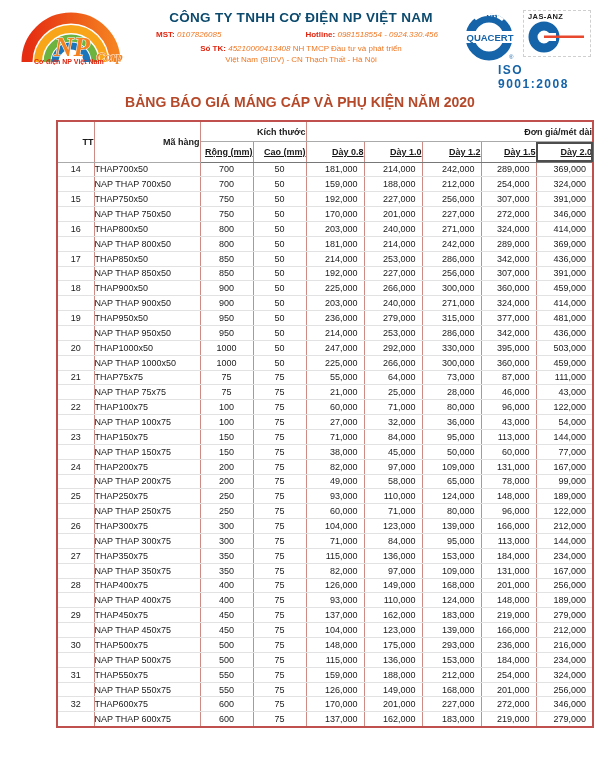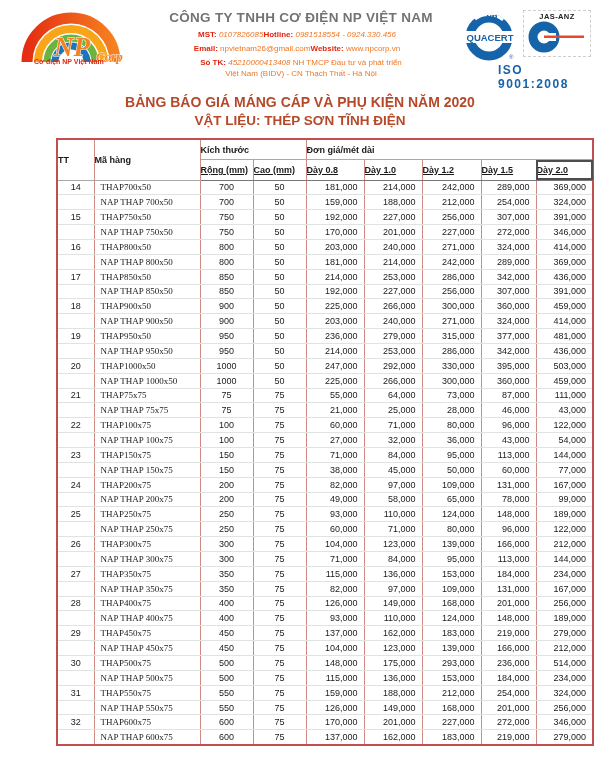--- a/index.html
+++ b/index.html
@@ -4,47 +4,47 @@
 <style>
   * { margin:0; padding:0; box-sizing:border-box; }
   html,body { width:600px; background:#fff; font-family:"Liberation Sans", sans-serif; }
   body { width:600px; height:776px; overflow:hidden; }
 
   
   .header { display:flex; padding:6px 4px 0 10px; height:86px; }
   .logo-box { width:138px; position:relative; }
   .logo-tagline { position:absolute; left:24px; top:52px; font-size:7px; font-weight:bold; color:#e2250f; white-space:nowrap; }
   .contact { flex:1; text-align:center; padding:0 2px; }
-  .company-name { font-size:13.5px; font-weight:bold; color:#737373; letter-spacing:.3px; margin-top:4px; }
-  .contact-line { display:flex; justify-content:center; padding:0 14px 0 6px; margin-top:5px; font-size:8px; }
+  .company-name { font-size:13.5px; font-weight:bold; color:#0c4a6e; letter-spacing:.3px; margin-top:4px; }
+  .contact-line { display:flex; justify-content:space-between; padding:0 14px 0 6px; margin-top:5px; font-size:8px; }
   .contact-pair { white-space:nowrap; }
   .lbl { color:#e2250f; font-weight:bold; }
   .val { color:#ef7723; }
   .ital { font-style:italic; }
   .account { font-size:8px; margin-top:5px; line-height:1.35; color:#ef7723; }
   .certs { width:142px; display:flex; flex-direction:column; align-items:center; padding-top:4px; }
   .certs-row { display:flex; align-items:flex-start; }
-  .jasanz { border:1px dashed #cfcfcf; padding:1px 4px 3px 4px; margin-left:2px; display:flex; flex-direction:column; align-items:center; }
+  .jasanz { border:1px dashed #cfcfcf; padding:1px 4px 3px 4px; margin-left:2px; display:flex; flex-direction:column; }
   .jasanz-label { font-size:7.5px; font-weight:bold; color:#222; letter-spacing:.4px; }
   .iso-text { font-size:12px; font-weight:bold; color:#1563a8; letter-spacing:1.5px; margin-top:1px;margin-left:44px; }
 
   
   .titles { text-align:center; margin-top:8px; color:#b5492a; }
   .title-main { font-size:14px; font-weight:bold; }
   .title-sub { font-size:13.5px; font-weight:bold; margin-top:3px; }
   .title-note { font-size:9.5px; font-style:italic; margin-top:3px; }
 
   
   table { border-collapse:collapse; table-layout:fixed; width:536px; margin:10px 0 0 56px; border:2px solid #c0504d; }
   th, td { border-left:1px solid #cf8a84; border-right:1px solid #cf8a84; font-size:9px; color:#1a1a1a; overflow:hidden; white-space:nowrap; }
-  thead th { height:20.5px; font-weight:bold; text-align:left; border-bottom:1px solid #aaa; background:#fff; }
+  thead th { height:20.5px; font-weight:bold; text-align:right; border-bottom:1px solid #aaa; background:#fff; }
   thead tr.h2 th { border-bottom:1px solid #777;text-decoration:underline; }
   th.sel { outline:2px solid #4d4d4d; outline-offset:-2px; }
   tbody td { height:14.87px; border-bottom:1px solid #e2e2e2; text-align:center; background:#fff; }
-  tbody td.code { text-align:left; padding-left:6px;font-family:Liberation Serif, serif; }
+  tbody td.code { text-align:left; padding-left:0; }
   tbody td.price { text-align:right; padding-right:6px; }
 </style>
 </head>
 <body>
 
 <div class="header">
 
   <div class="logo-box">
     <svg width="132" height="60" viewBox="0 0 132 60">
       <defs>
@@ -61,24 +61,20 @@
       <text x="86" y="55" font-family="Liberation Serif, serif" font-style="italic" font-weight="bold" font-size="13" fill="#f58220" stroke="#ffffff" stroke-width="0.8" paint-order="stroke">Corp</text>
     </svg>
     <div class="logo-tagline">Cơ điện NP Việt Nam</div>
   </div>
 
   <div class="contact">
     <div class="company-name">CÔNG TY TNHH CƠ ĐIỆN NP VIỆT NAM</div>
     <div class="contact-line">
       <span class="contact-pair"><span class="lbl">MST:</span> <span class="val ital">0107826085</span></span>
       <span class="contact-pair"><span class="lbl">Hotline:</span> <span class="val ital">0981518554 - 0924.330.456</span></span>
-    </div>
-    <div class="contact-line">
-      <span class="contact-pair"><span class="lbl">Email:</span> <span class="val">npvietnam26@gmail.com</span></span>
-      <span class="contact-pair"><span class="lbl">Website:</span> <span class="val">www.npcorp.vn</span></span>
     </div>
     <div class="account">
       <span class="lbl">Số TK:</span>
       <span class="val ital">45210000413408</span><span class="val"> NH TMCP Đầu tư và phát triển</span><br>
       <span class="val">Việt Nam (BIDV) - CN Thạch Thất - Hà Nội</span>
     </div>
   </div>
 
   <div class="certs">
     <div class="certs-row">
@@ -98,21 +94,20 @@
           <rect x="16" y="14.5" width="40" height="2.5" fill="#e8492e"></rect>
         </svg>
       </div>
     </div>
     <div class="iso-text">ISO 9001:2008</div>
   </div>
 </div>
 
 <div class="titles">
   <div class="title-main">BẢNG BÁO GIÁ MÁNG CÁP VÀ PHỤ KIỆN NĂM 2020</div>
-  <div class="title-sub">VẬT LIỆU: THÉP SƠN TĨNH ĐIỆN</div>
 </div>
 
 <table>
   <colgroup>
     <col style="width:37px">
       <col style="width:106px">
       <col style="width:53px">
       <col style="width:53px">
     <col style="width:58px">
       <col style="width:58px">
@@ -492,21 +487,21 @@
       </tr>
       <tr>
         <td>30</td>
         <td class="code">THAP500x75</td>
         <td>500</td>
         <td>75</td>
         <td class="price">148,000</td>
         <td class="price">175,000</td>
         <td class="price">293,000</td>
         <td class="price">236,000</td>
-        <td class="price">514,000</td>
+        <td class="price">216,000</td>
       </tr>
       <tr>
         <td></td>
         <td class="code">NAP THAP 500x75</td>
         <td>500</td>
         <td>75</td>
         <td class="price">115,000</td>
         <td class="price">136,000</td>
         <td class="price">153,000</td>
         <td class="price">184,000</td>

